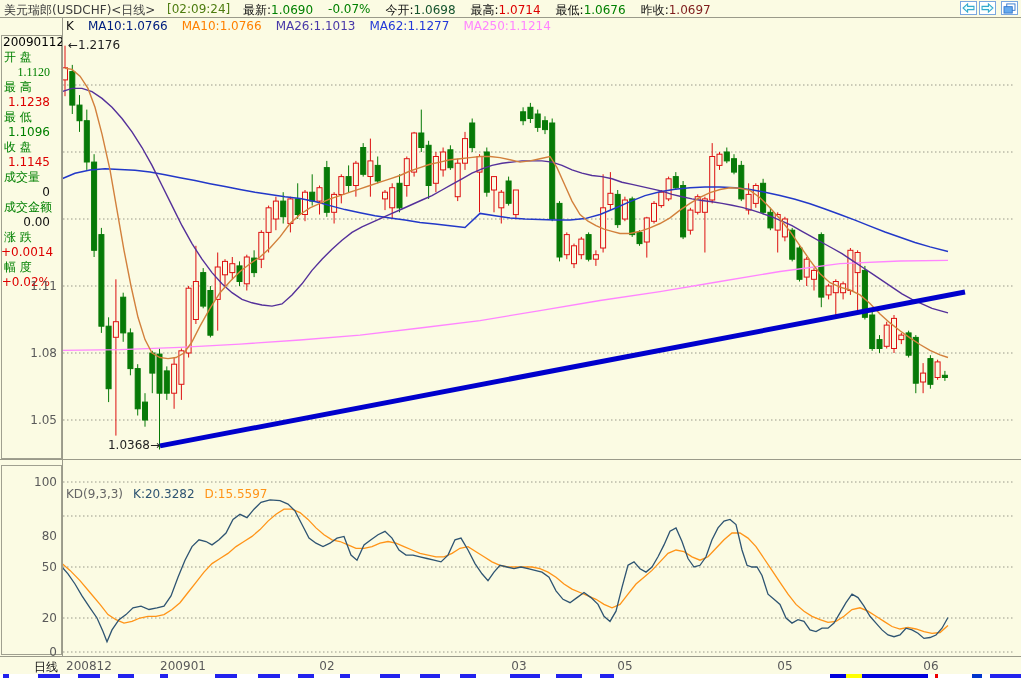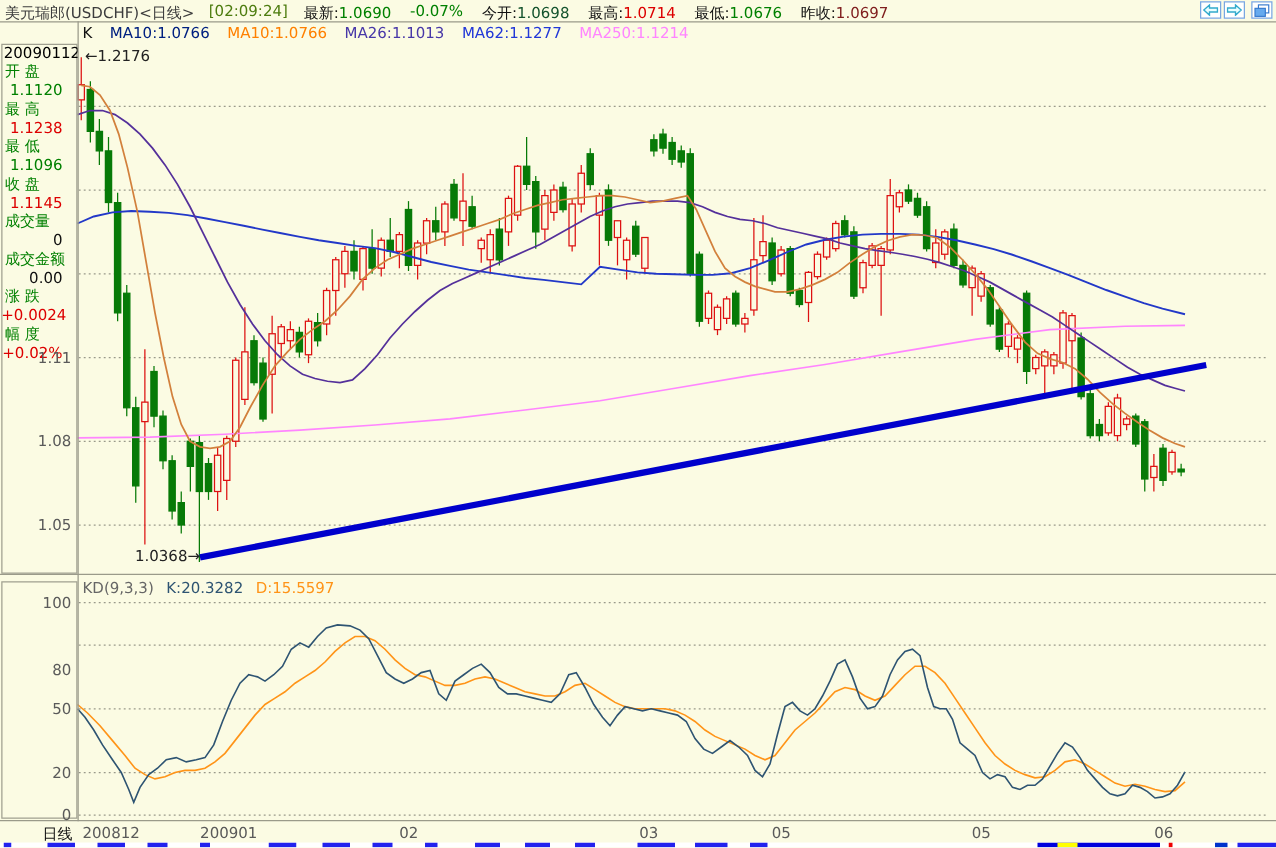--- a/index.html
+++ b/index.html
@@ -17,21 +17,21 @@
        align-items:center;justify-content:center;box-sizing:border-box;}
   .btn.sep{margin-left:3px;}
   #legendbar{position:absolute;left:66px;top:19px;display:flex;gap:14px;white-space:nowrap;}
   .sidebar{position:absolute;left:1px;top:35px;width:61px;}
   .sidebar .row{height:15px;line-height:15px;overflow:hidden;}
   .sidebar .lab{padding-left:3px;color:#008000;}
   .sidebar .val{text-align:right;padding-right:12px;}
   .gutterbox{position:absolute;border:1px solid #a0a090;box-sizing:border-box;}
   .axlab{position:absolute;width:56px;text-align:right;color:#5a5a5a;}
   .ann{position:absolute;color:#222;white-space:nowrap;}
-  #kd-header{position:absolute;left:66px;top:463px;display:flex;gap:10px;white-space:nowrap;}
+  #kd-header{position:absolute;left:66px;top:487px;display:flex;gap:10px;white-space:nowrap;}
   .xaxis-lab{position:absolute;top:659px;color:#5a5a5a;}
   .period{position:absolute;left:0;top:659px;width:58px;text-align:right;color:#111;}
   .strip{position:absolute;left:0;top:674px;width:1021px;height:4px;background:#fff;overflow:hidden;}
   .frag{position:absolute;top:0;height:4px;}
 </style>
 </head>
 <body>
 
 <div class="screen">
 
@@ -346,33 +346,33 @@
   <div class="vline" style="left:62px;top:17px;width:1px;height:640px;"></div>
   <div class="gutterbox" style="left:1px;top:35px;width:61px;height:424px;"></div>
   <div class="gutterbox" style="left:1px;top:465px;width:61px;height:190px;"></div>
   <div class="hline" style="left:0;top:459px;width:1021px;height:1px;"></div>
   <div class="hline" style="left:0;top:656px;width:1021px;height:1px;"></div>
 
   <div class="sidebar">
     <div class="row val" style="text-align:left;padding-left:2px;">20090112</div>
     <div id="sidebar-rows">
         <div class="row lab">开 盘</div>
-        <div class="row val" style="color: rgb(0, 128, 0);">1.1120</div>
+        <div class="row val" style="color: rgb(0, 128, 0); font-family: Liberation Serif, serif;">1.1120</div>
         <div class="row lab">最 高</div>
         <div class="row val" style="color: rgb(221, 0, 0);">1.1238</div>
         <div class="row lab">最 低</div>
         <div class="row val" style="color: rgb(0, 128, 0);">1.1096</div>
         <div class="row lab">收 盘</div>
         <div class="row val" style="color: rgb(221, 0, 0);">1.1145</div>
         <div class="row lab">成交量</div>
         <div class="row val" style="color: rgb(17, 17, 17);">0</div>
         <div class="row lab">成交金额</div>
         <div class="row val" style="color: rgb(17, 17, 17);">0.00</div>
         <div class="row lab">涨 跌</div>
-        <div class="row val" style="color: rgb(221, 0, 0);">+0.0024</div>
+        <div class="row val" style="color: rgb(221, 0, 0);">+0.0014</div>
         <div class="row lab">幅 度</div>
         <div class="row val" style="color: rgb(221, 0, 0);">+0.02%</div>
       </div>
   </div>
 
   <div id="price-labels">
       <div class="axlab" style="top: 279px; left: 1px;">1.11</div>
       <div class="axlab" style="top: 346px; left: 1px;">1.08</div>
       <div class="axlab" style="top: 413px; left: 1px;">1.05</div>
     </div>

